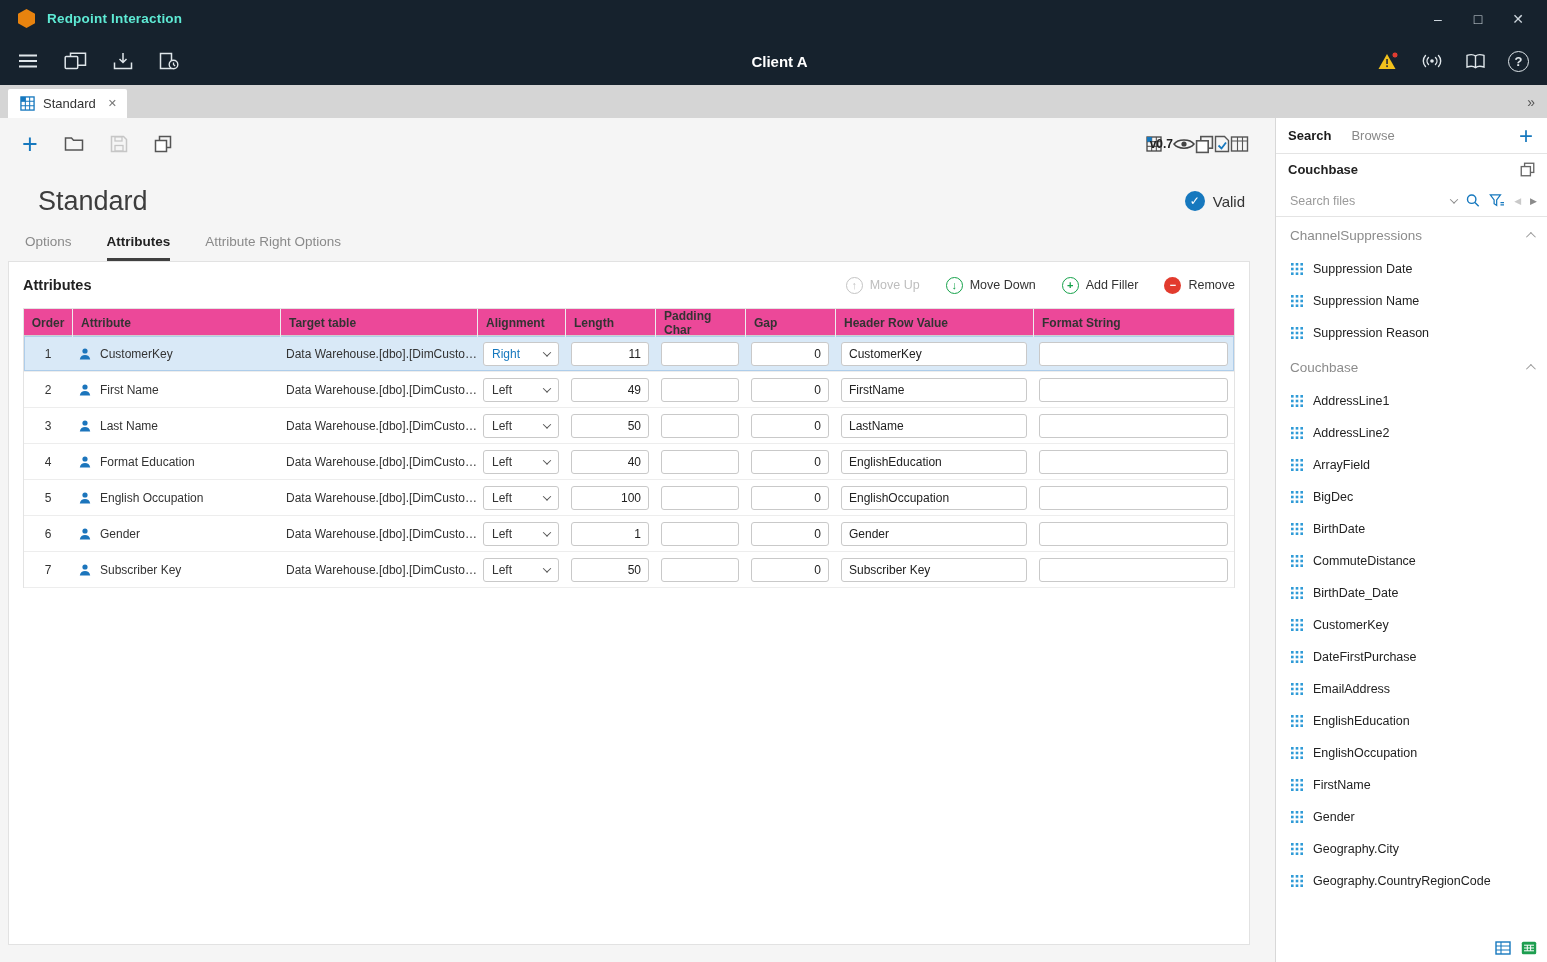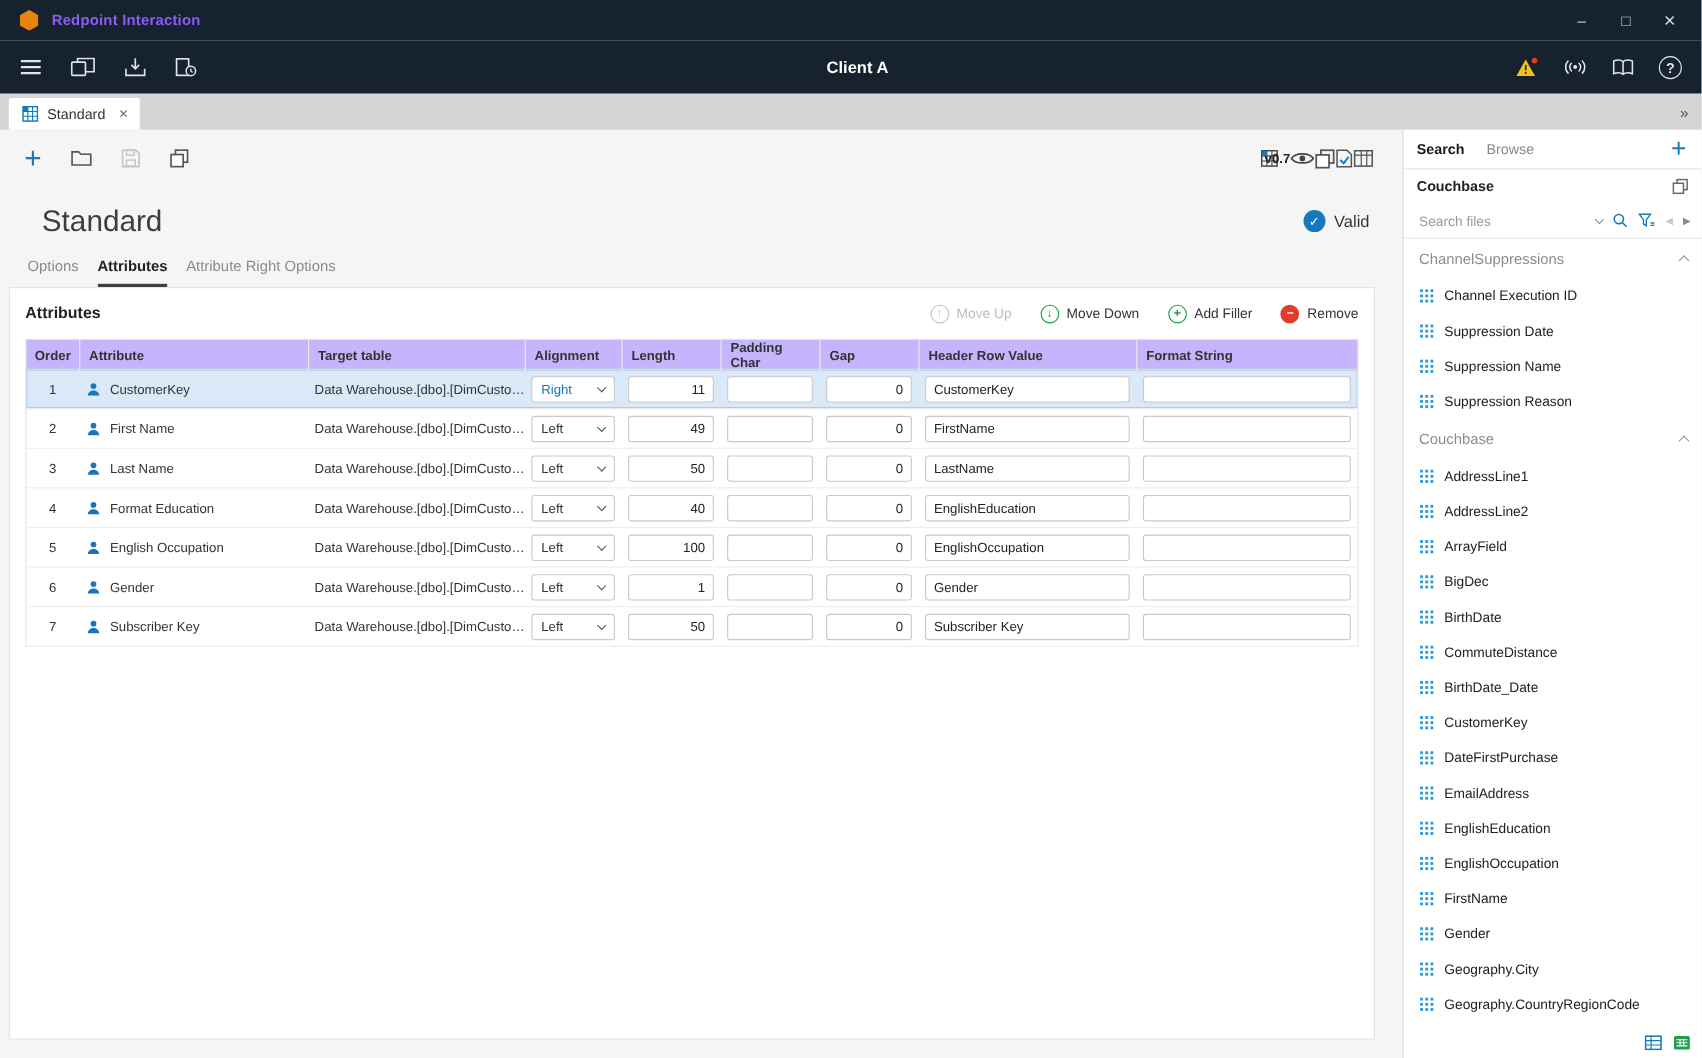--- a/index.html
+++ b/index.html
@@ -8,21 +8,21 @@
     width:1547px; height:962px; overflow:hidden;
     font-family:"Liberation Sans", sans-serif;
     background:#f3f3f3; color:#333;
   }
   .window { width:1547px; height:962px; display:flex; flex-direction:column; }
 
   
   .titlebar { height:37px; background:#16222d; display:flex; align-items:center; padding:0 12px; flex:0 0 auto; }
   .logo-hex { width:17px; height:19px; background:#e8830e; margin:0 12px 0 6px;
     clip-path:polygon(50% 0,100% 25%,100% 75%,50% 100%,0 75%,0 25%); }
-  .app-name { color:#8b5cf6; font-size:13.5px; font-weight:700; letter-spacing:.2px; }
+  .app-name { color:#5eead4; font-size:13.5px; font-weight:700; letter-spacing:.2px; }
   .win-controls { margin-left:auto; display:flex; gap:6px; }
   .win-btn { width:34px; height:26px; display:flex; align-items:center; justify-content:center;
     color:#cdd6dd; font-size:14px; cursor:default; }
 
   
   .app-toolbar { height:48px; background:#16222d; display:flex; align-items:center; padding:0 18px; position:relative; flex:0 0 auto; }
   .toolbar-left { display:flex; align-items:center; gap:26px; z-index:1; }
   .center-title { position:absolute; left:12px; right:0; text-align:center; color:#fff; font-weight:700; font-size:15px; }
   .toolbar-right { margin-left:auto; display:flex; align-items:center; gap:22px; z-index:1; }
   .tb-icon { display:block; }
@@ -45,39 +45,39 @@
   .plus-btn { color:#1678be; font-size:27px; font-weight:400; line-height:24px; }
   .right-tools { margin-left:auto; display:flex; align-items:center; }
   .version-label { font-size:12px; font-weight:700; color:#222; margin-left:-12px; }
 
   .doc-title-row { display:flex; align-items:center; padding:20px 30px 8px 38px; flex:0 0 auto; }
   .page-title { font-size:27px; font-weight:400; color:#3d3d3d; margin:0; line-height:34px; }
   .valid-badge { margin-left:auto; display:flex; align-items:center; gap:8px; font-size:15px; color:#333; }
   .seal { width:20px; height:20px; border-radius:50%; background:#1678be; color:#fff; font-size:12px;
     display:flex; align-items:center; justify-content:center; }
 
-  .doc-tabs { display:flex; gap:17px; padding:8px 28px 0 25px; font-size:13.5px; flex:0 0 auto; }
+  .doc-tabs { display:flex; gap:35px; padding:8px 28px 0 25px; font-size:13.5px; flex:0 0 auto; }
   .doc-tab { color:#8a8a8a; padding-bottom:9px; border-bottom:3px solid transparent; }
   .doc-tab.active { color:#222; font-weight:700; border-bottom-color:#404040; }
 
   .panel { background:#fff; border:1px solid #e2e2e2; margin:0 25px 17px 8px; flex:1 1 auto;
     padding:0 14px; overflow:hidden; display:flex; flex-direction:column; }
   .panel-header { display:flex; align-items:center; height:46px; flex:0 0 auto; }
   .section-title { font-size:14.5px; font-weight:700; color:#222; }
   .actions { margin-left:auto; display:flex; gap:26px; align-items:center; font-size:12.5px; color:#333; }
   .action { display:flex; gap:7px; align-items:center; }
   .action.disabled { color:#bdbdbd; }
   .ci { width:17px; height:17px; border-radius:50%; display:flex; align-items:center; justify-content:center;
     font-size:11px; font-weight:700; line-height:1; }
   .ci.gray { border:1.5px solid #c4c4c4; color:#c4c4c4; }
   .ci.green { border:1.5px solid #15a24a; color:#15a24a; }
   .ci.red { background:#e23b2e; color:#fff; }
 
   .attr-table { --cols:48px 208px 197px 88px 90px 90px 90px 198px 1fr; border:1px solid #e3e3e3; border-bottom:none; }
-  .thead { display:grid; grid-template-columns:var(--cols); height:27px; border-bottom:1px solid #cfcfcf; background:#c4b5fd; }
+  .thead { display:grid; grid-template-columns:var(--cols); height:27px; border-bottom:1px solid #cfcfcf; background:#ec4899; }
   .th { font-size:12px; font-weight:700; color:#333; padding:0 8px; border-left:1px solid #ededed;
     display:flex; align-items:center; }
   .th:first-child { border-left:none; justify-content:center; padding:0; }
   .trow { display:grid; grid-template-columns:var(--cols); height:36px; align-items:center; border-bottom:1px solid #ededed; }
   .trow.selected { background:#d9e9f7; box-shadow:inset 0 0 0 1px #aecdea; }
   .td { padding:0 6px; font-size:12px; color:#333; display:flex; align-items:center; min-width:0; }
   .c-order { justify-content:center; padding:0; }
   .c-attr { gap:8px; white-space:nowrap; }
   .c-target { white-space:nowrap; overflow:hidden; }
   .person-icon { flex:0 0 auto; }
@@ -551,36 +551,20 @@
                 <rect x="1" y="5.7" width="2.6" height="2.6"></rect>
                 <rect x="1" y="10.4" width="2.6" height="2.6"></rect>
                 <rect x="5.7" y="1" width="2.6" height="2.6"></rect>
                 <rect x="5.7" y="5.7" width="2.6" height="2.6"></rect>
                 <rect x="5.7" y="10.4" width="2.6" height="2.6"></rect>
                 <rect x="10.4" y="1" width="2.6" height="2.6"></rect>
                 <rect x="10.4" y="5.7" width="2.6" height="2.6"></rect>
                 <rect x="10.4" y="10.4" width="2.6" height="2.6"></rect>
               </g>
             </svg>
-            <span class="field-label">Channel Execution ID</span>
-          </div>
-          <div class="field-item">
-            <svg class="field-icon" width="14" height="14" viewBox="0 0 14 14">
-              <g fill="#2f9bd7">
-                <rect x="1" y="1" width="2.6" height="2.6"></rect>
-                <rect x="1" y="5.7" width="2.6" height="2.6"></rect>
-                <rect x="1" y="10.4" width="2.6" height="2.6"></rect>
-                <rect x="5.7" y="1" width="2.6" height="2.6"></rect>
-                <rect x="5.7" y="5.7" width="2.6" height="2.6"></rect>
-                <rect x="5.7" y="10.4" width="2.6" height="2.6"></rect>
-                <rect x="10.4" y="1" width="2.6" height="2.6"></rect>
-                <rect x="10.4" y="5.7" width="2.6" height="2.6"></rect>
-                <rect x="10.4" y="10.4" width="2.6" height="2.6"></rect>
-              </g>
-            </svg>
             <span class="field-label">Suppression Date</span>
           </div>
           <div class="field-item">
             <svg class="field-icon" width="14" height="14" viewBox="0 0 14 14">
               <g fill="#2f9bd7">
                 <rect x="1" y="1" width="2.6" height="2.6"></rect>
                 <rect x="1" y="5.7" width="2.6" height="2.6"></rect>
                 <rect x="1" y="10.4" width="2.6" height="2.6"></rect>
                 <rect x="5.7" y="1" width="2.6" height="2.6"></rect>
                 <rect x="5.7" y="5.7" width="2.6" height="2.6"></rect>

